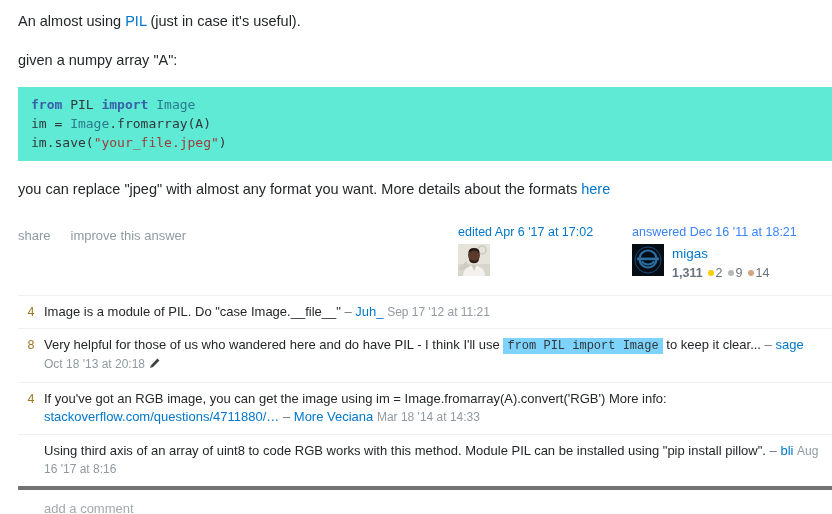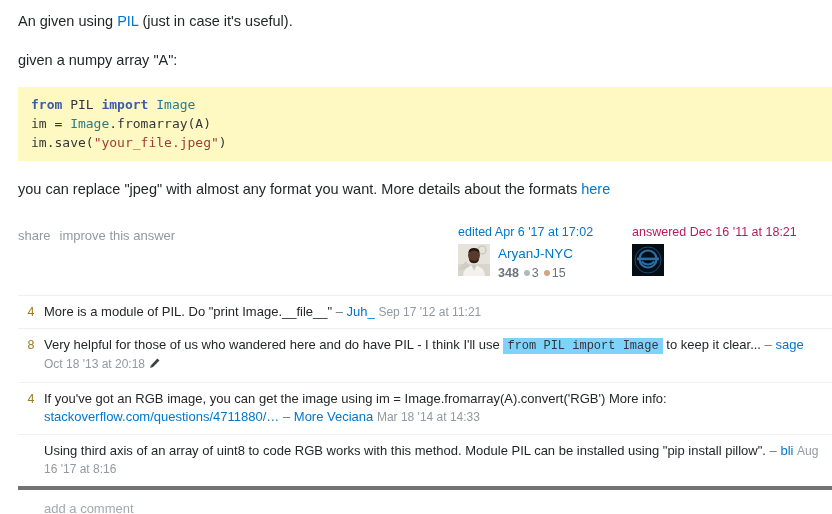--- a/index.html
+++ b/index.html
@@ -70,21 +70,21 @@
   .post-text.second { margin-top: 20px; }
   .post-text.third  { margin-top: 19px; }
 
   a.link {
     color: #0077cc;
     text-decoration: none;
     cursor: pointer;
   }
 
   pre.code-block {
-    background: #fef9c3;
+    background: #5eead4;
     margin: 17px 0 0 0;
     padding: 9px 10px 9px 13px;
     font-family: "Liberation Mono", monospace;
     font-size: 13px;
     line-height: 1.36;
     color: #393318;
     overflow: hidden;
     white-space: pre;
   }
   .tok-kw  { color: #3a5ea8; font-weight: bold; }
@@ -94,36 +94,36 @@
 
   
   .meta-row {
     display: flex;
     align-items: flex-start;
     margin-top: 26px;
     font-size: 13px;
   }
   .actions {
     display: flex;
-    gap: 9px;
+    gap: 20px;
     color: #9199a1;
     padding-top: 3px;
     flex: 0 0 auto;
   }
   .actions span { cursor: pointer; }
   .meta-spacer { flex: 1 1 auto; }
 
   .user-card {
     width: 200px;
     flex: 0 0 200px;
     box-sizing: border-box;
   }
   .user-card.editcard { margin-right: 14px; padding-left: 40px; }
   .user-action {
-    color: #be185d;
+    color: #3b82f6;
     font-size: 12.5px;
     margin-bottom: 5px;
     white-space: nowrap;
   }
   .user-action.blue { color: #0077cc; }
   .user-inner {
     display: flex;
     align-items: flex-start;
     gap: 8px;
   }
@@ -221,21 +221,21 @@
   }
 </style>
 </head>
 <body>
 
 <div class="answer">
 
 
   <div class="post-cell">
 
-    <p class="post-text"><span>An given using </span><a class="link">PIL</a><span> (just in case it's useful).</span></p>
+    <p class="post-text"><span>An almost using </span><a class="link">PIL</a><span> (just in case it's useful).</span></p>
 
     <p class="post-text second">given a numpy array "A":</p>
 
     <pre class="code-block"><code><span class="tok-kw">from </span><span class="tok-pln">PIL </span><span class="tok-kw">import </span><span class="tok-cls">Image</span>
 <span class="tok-pln">im </span><span class="tok-pln">= </span><span class="tok-cls">Image</span><span class="tok-pln">.fromarray(A)</span>
 <span class="tok-pln">im.save(</span><span class="tok-str">"your_file.jpeg"</span><span class="tok-pln">)</span></code></pre>
 
     <p class="post-text third"><span>you can replace "jpeg" with almost any format you want. More details about the formats </span><a class="link">here</a></p>
 
     <div class="meta-row">
@@ -256,51 +256,51 @@
               <rect x="0" y="0" width="32" height="20" fill="#e6e3db"></rect>
               <circle cx="24" cy="6" r="4" fill="none" stroke="#c4c0b6" stroke-width="1.2"></circle>
               <path d="M0 26 L8 17 L14 26 Z" fill="#cfccc3"></path>
               <ellipse cx="16" cy="11" rx="6" ry="6.6" fill="#5b3a2c"></ellipse>
               <path d="M10.5 9 q5.5 -5 11 0 q0 -5 -5.5 -5 q-5.5 0 -5.5 5 Z" fill="#241812"></path>
               <path d="M11 14.5 q5 4.5 10 0 q0 4.5 -5 4.8 q-5 -0.3 -5 -4.8 Z" fill="#2e1d14"></path>
               <path d="M5 32 q0 -9 11 -11 q11 2 11 11 Z" fill="#f2f1ee"></path>
               <path d="M13.5 21 L16 27 L18.5 21 Z" fill="#cdc9c1"></path>
             </svg>
           </div>
-          <div class="user-meta">
-            <div class="username">AryanJ-NYC</div>
-            <div class="rep-line">
-              <span class="rep">348</span><span class="badge"><span class="dot silver"></span><span>3</span></span><span class="badge"><span class="dot bronze"></span><span>15</span></span>
-            </div>
-          </div>
         </div>
       </div>
 
       <div class="user-card">
         <div class="user-action">answered Dec 16 '11 at 18:21</div>
         <div class="user-inner">
           <div class="avatar">
             <svg width="32" height="32" viewBox="0 0 32 32" aria-hidden="true">
               <rect width="32" height="32" fill="#050d16"></rect>
               <circle cx="16" cy="16" r="13" fill="none" stroke="#1d4b73" stroke-width="1"></circle>
               <circle cx="16" cy="16" r="11" fill="none" stroke="#123css" stroke-width="0"></circle>
               <circle cx="16" cy="15" r="8.5" fill="none" stroke="#2a6ea3" stroke-width="2.2"></circle>
               <rect x="5" y="13.6" width="22" height="2.6" fill="#2a6ea3"></rect>
               <path d="M9.5 17.5 q6.5 6 13 0" fill="none" stroke="#2a6ea3" stroke-width="2"></path>
             </svg>
           </div>
+          <div class="user-meta">
+            <div class="username">migas</div>
+            <div class="rep-line">
+              <span class="rep">1,311</span><span class="badge"><span class="dot gold"></span><span>2</span></span><span class="badge"><span class="dot silver"></span><span>9</span></span><span class="badge"><span class="dot bronze"></span><span>14</span></span>
+            </div>
+          </div>
         </div>
       </div>
 
     </div>
 
     <div class="comments">
         <div class="comment">
           <div class="comment-score">4</div>
-          <div class="comment-body"><span>More is a module of PIL. Do "print Image.__file__" </span><span class="dash">– </span><span class="cmt-user">Juh_</span> <span class="cmt-date">Sep 17 '12 at 11:21</span></div>
+          <div class="comment-body"><span>Image is a module of PIL. Do "case Image.__file__" </span><span class="dash">– </span><span class="cmt-user">Juh_</span> <span class="cmt-date">Sep 17 '12 at 11:21</span></div>
         </div>
         <div class="comment">
           <div class="comment-score">8</div>
           <div class="comment-body"><span>Very helpful for those of us who wandered here and do have PIL - I think I'll use </span><code class="inline">from PIL import Image</code> <span>to keep it clear... </span><span class="dash">– </span><span class="cmt-user">sage</span> <span class="cmt-date">Oct 18 '13 at 20:18</span><span class="pencil"><svg width="11" height="11" viewBox="0 0 12 12">
                 <path d="M9.2 0.6 L11.4 2.8 L4.4 9.8 L1.3 10.9 L2.3 7.8 Z" fill="#3b4045"></path>
                 <path d="M1.3 10.9 L2.3 7.8 L3.2 8.7 Z" fill="#6a737c"></path>
               </svg></span></div>
         </div>
         <div class="comment">
           <div class="comment-score">4</div>

